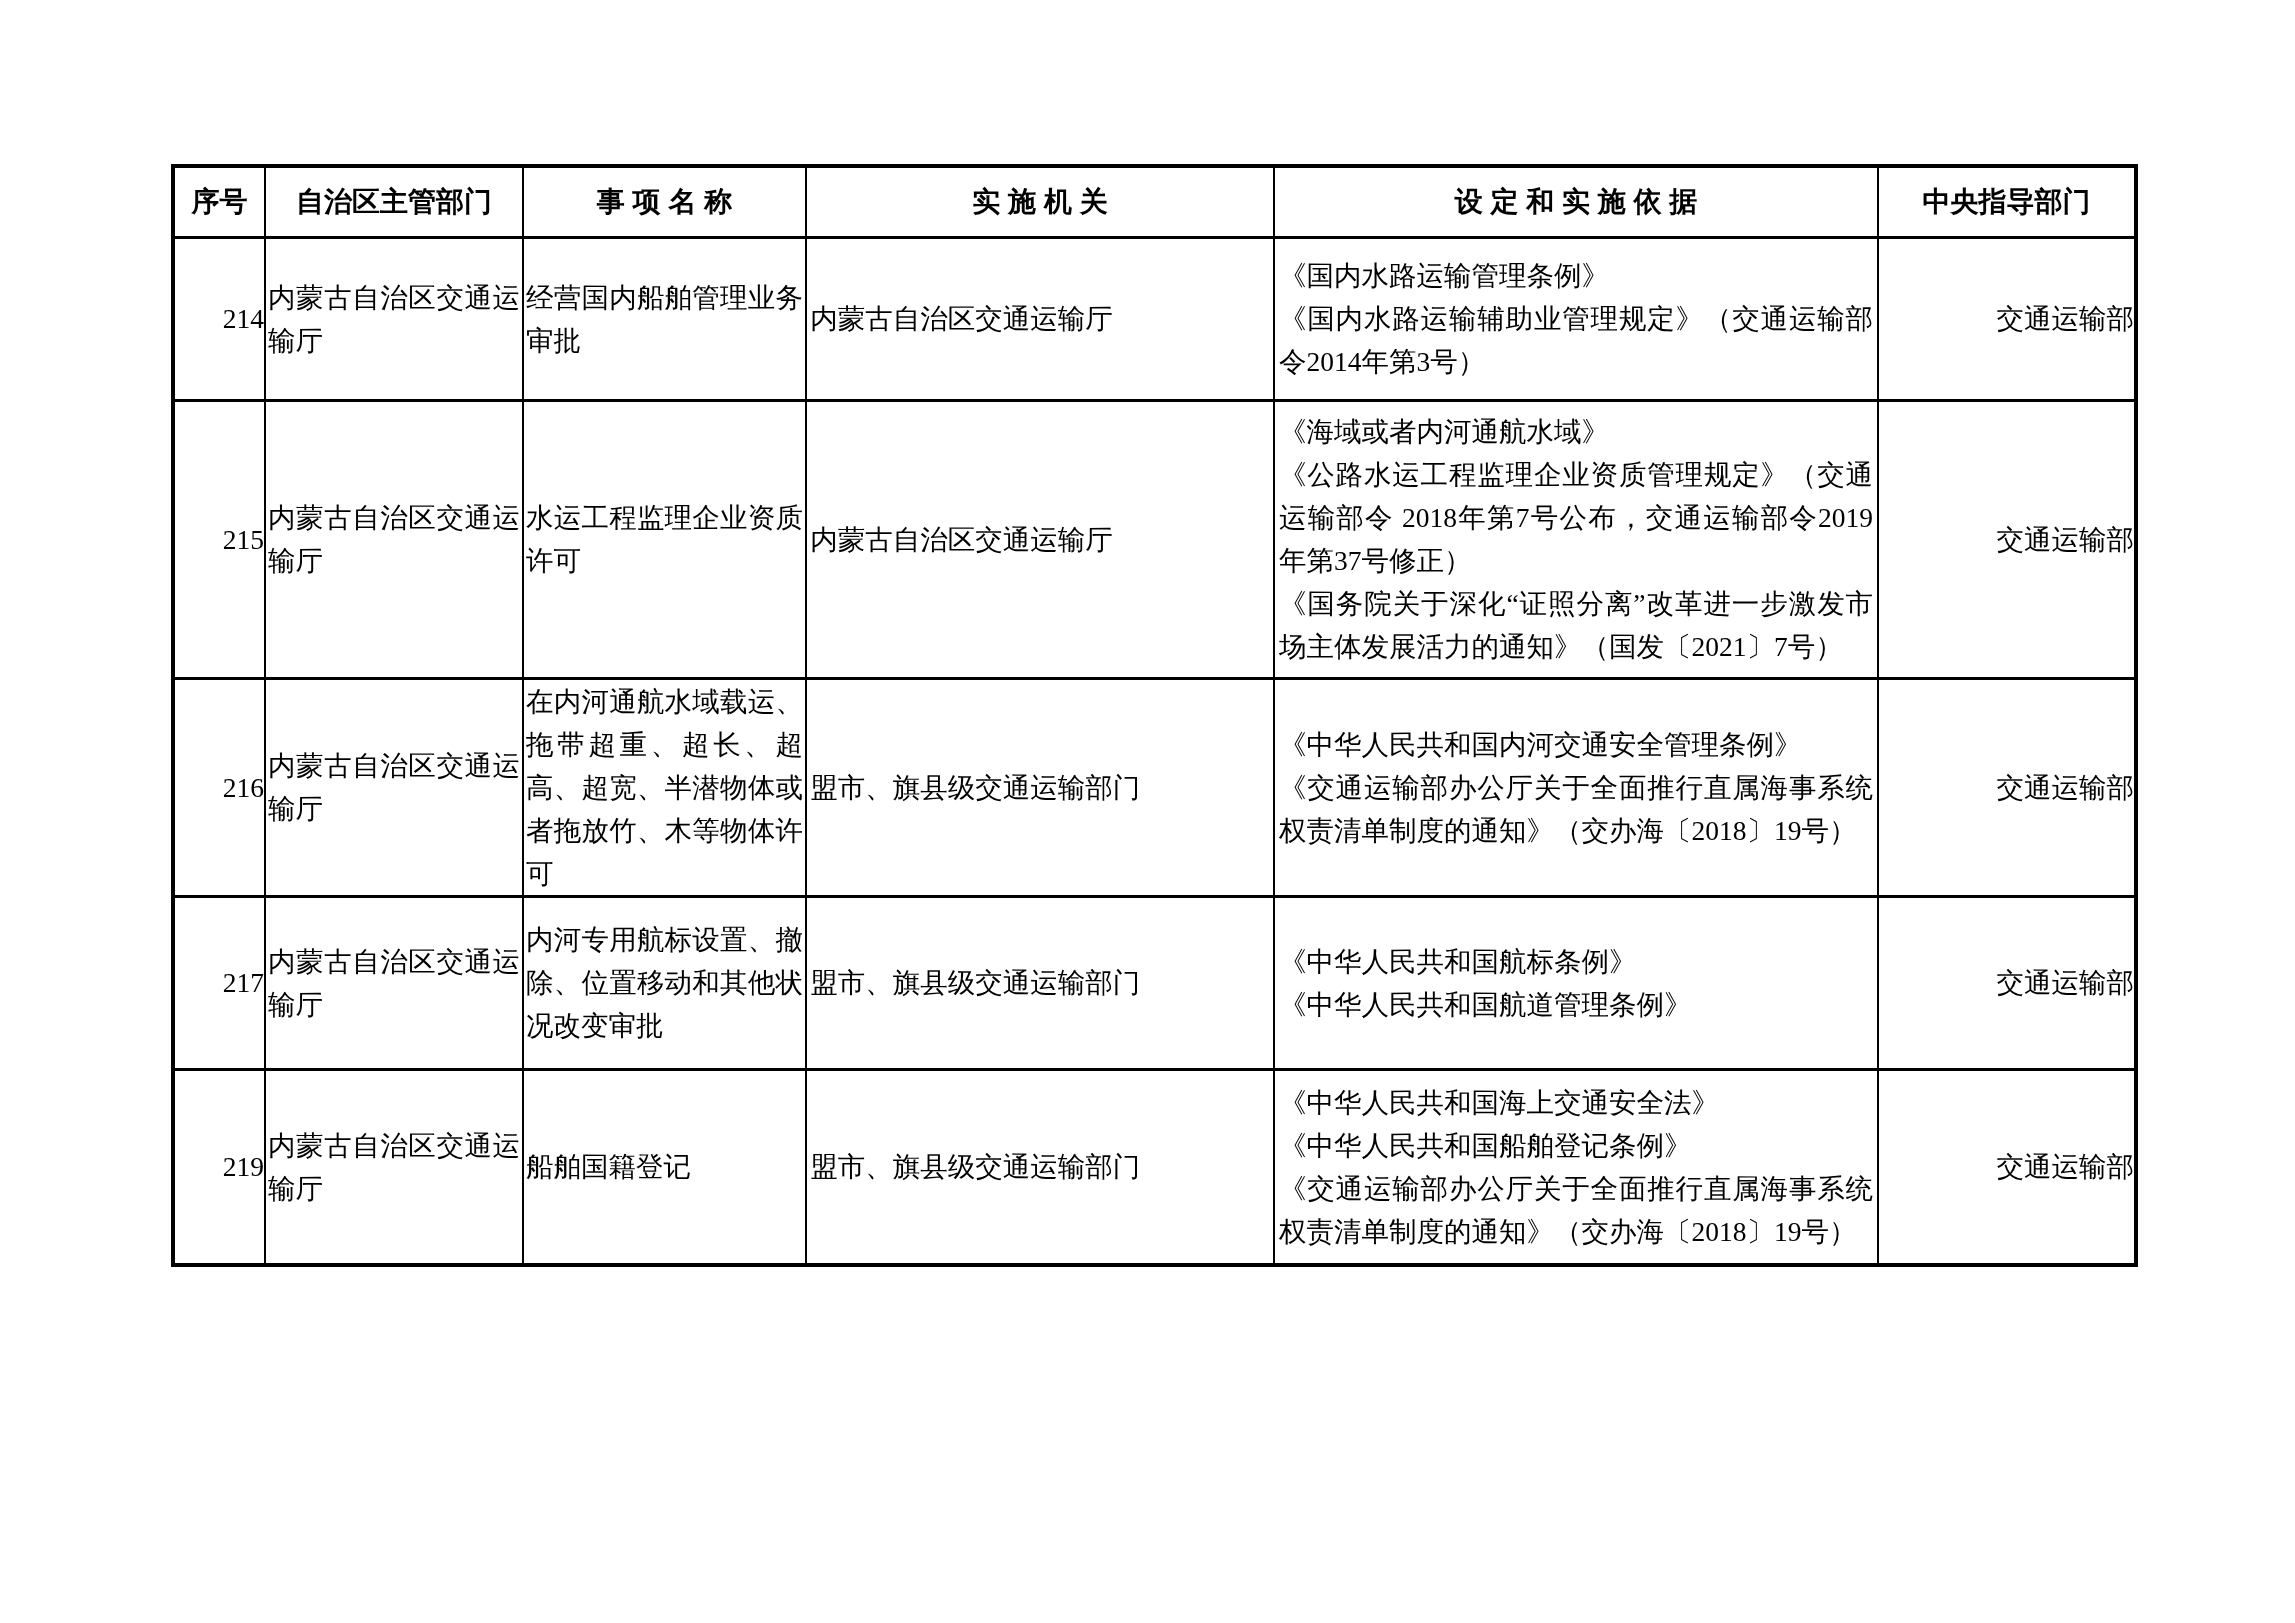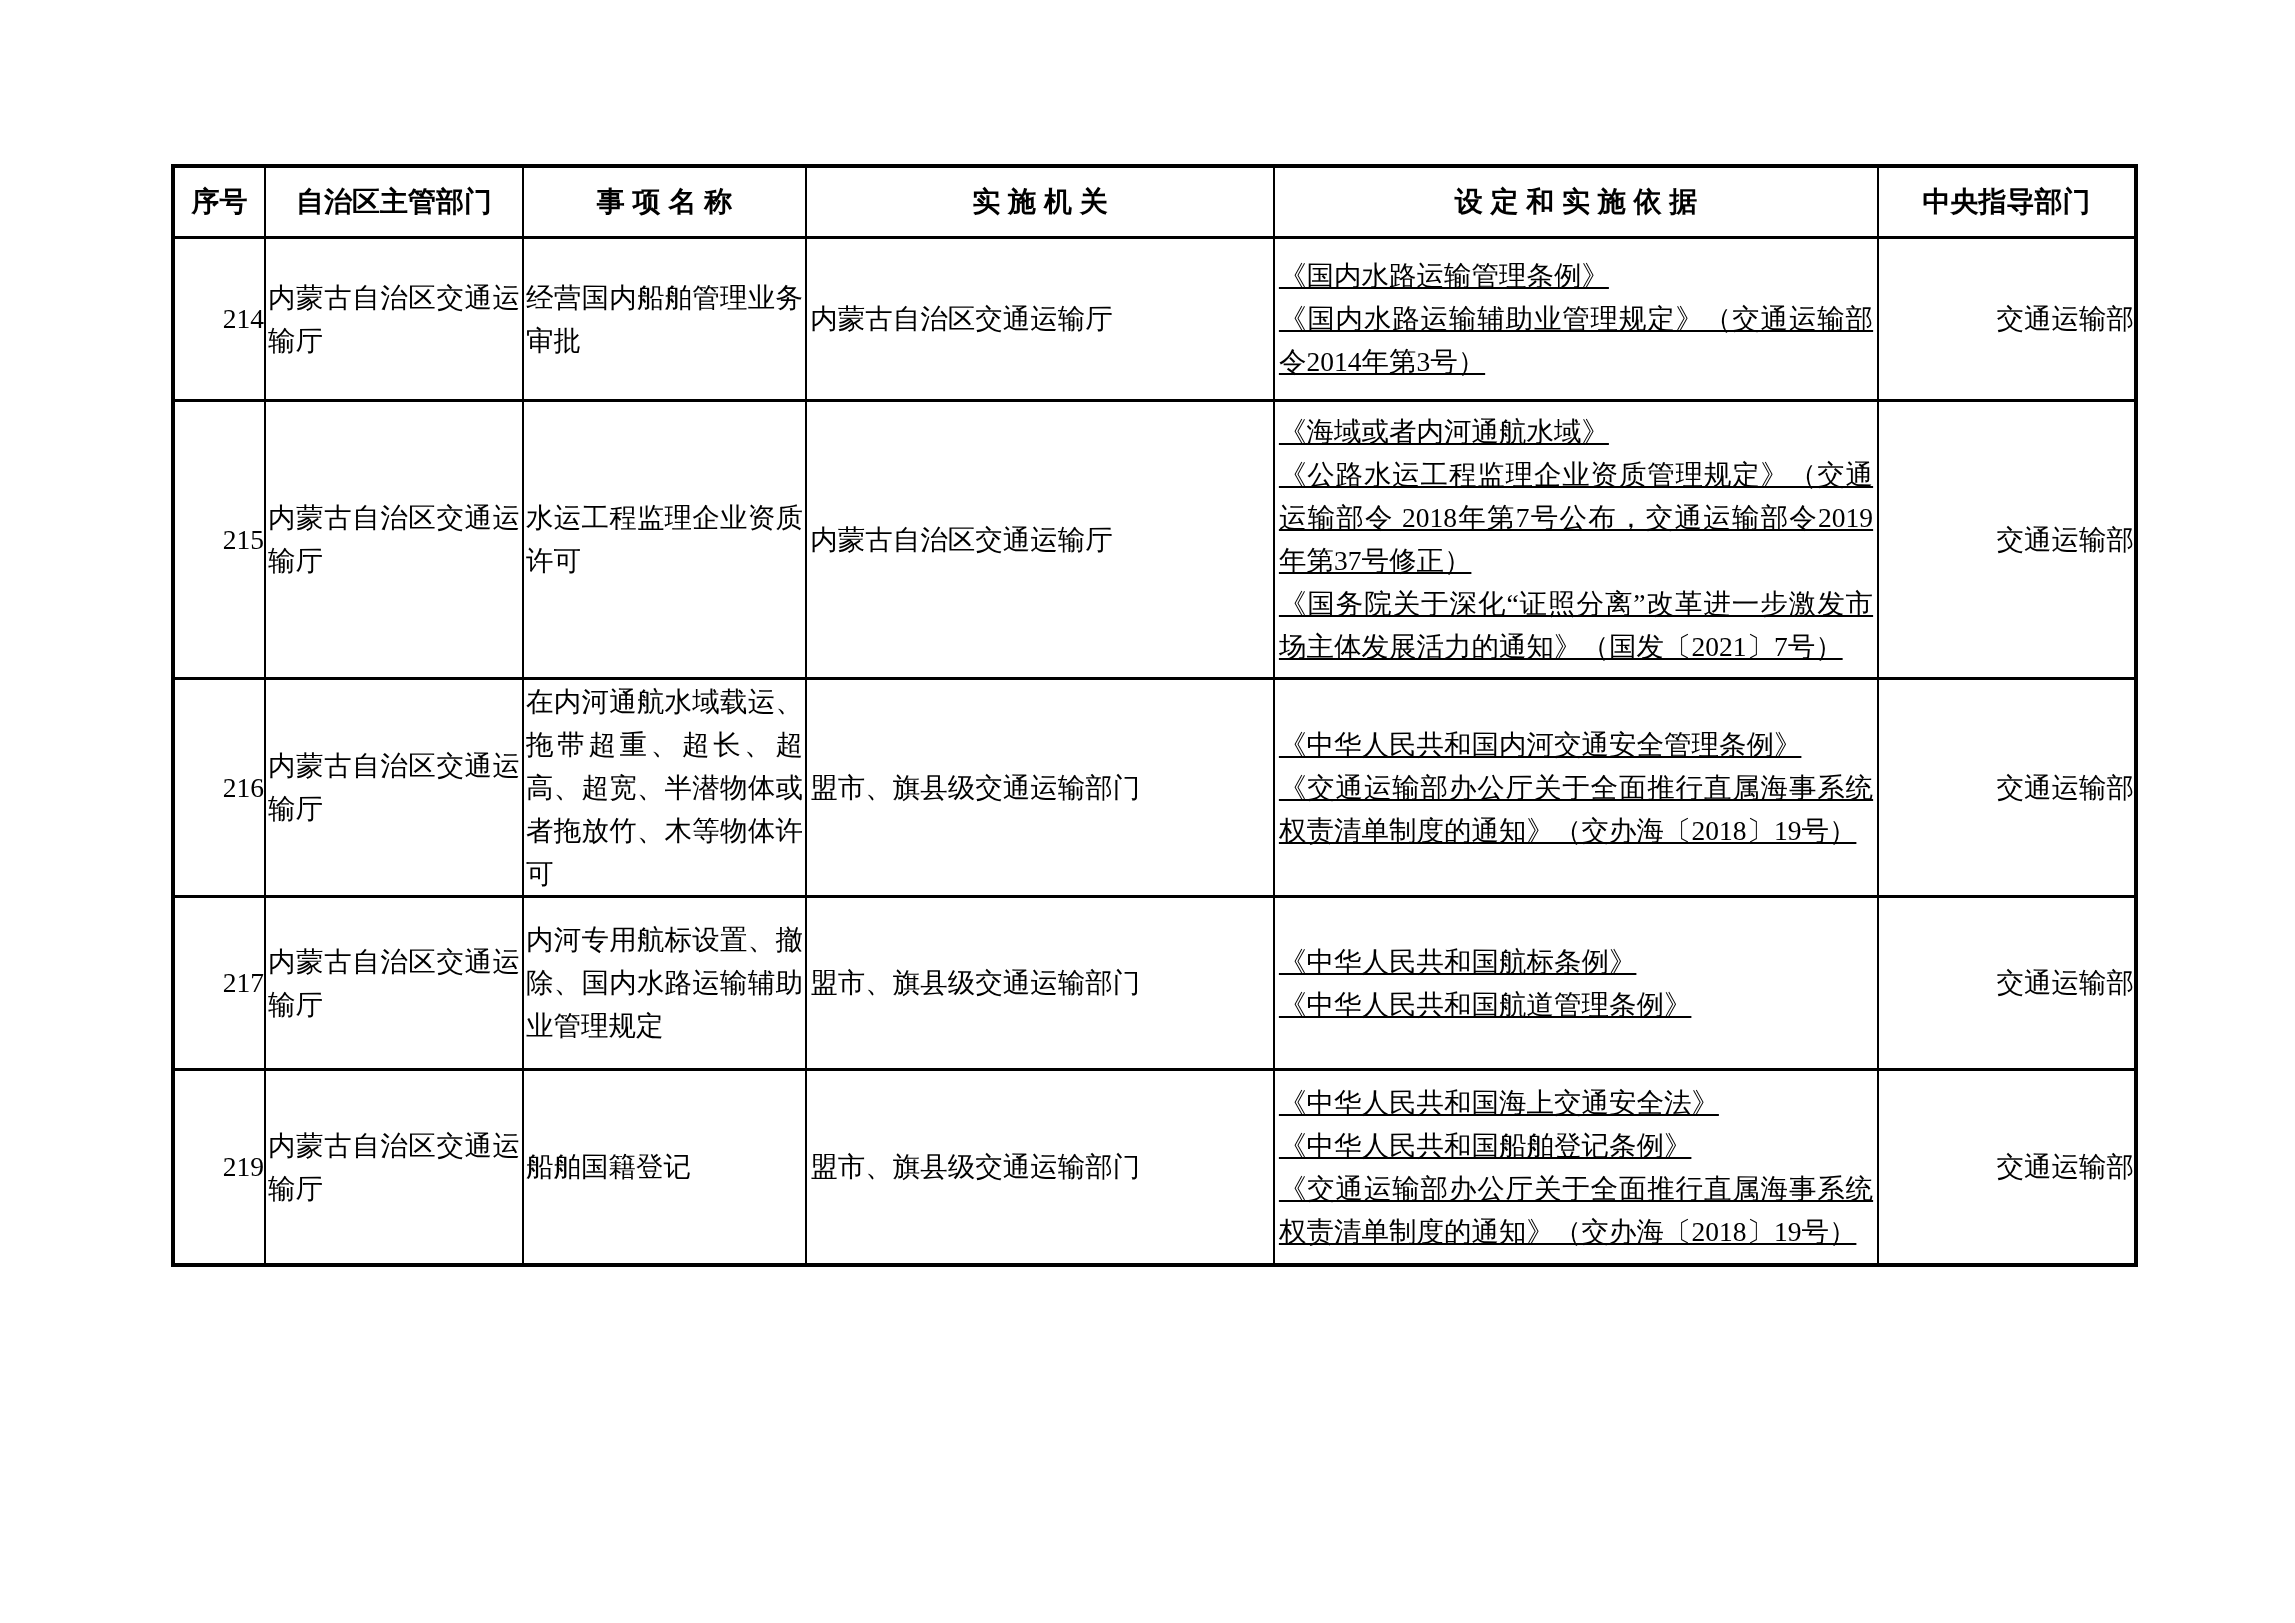--- a/index.html
+++ b/index.html
@@ -51,21 +51,20 @@
     text-justify: inter-ideograph;
     padding: 0 2px;
   }
   td.cell-agency {
     text-align: left;
   }
   td.cell-basis {
     text-align: justify;
     text-justify: inter-ideograph;
     padding: 0 3.9px;
-    text-decoration: underline;
   }
   td.cell-central {
     text-align: right;
     padding: 0;
   }
   .basis-line {
     text-align: justify;
     text-justify: inter-ideograph;
   }
   .page-footer {
@@ -135,21 +134,21 @@
         <td class="cell-basis">
           <div class="basis-line">《中华人民共和国内河交通安全管理条例》</div>
           <div class="basis-line">《交通运输部办公厅关于全面推行直属海事系统权责清单制度的通知》（交办海〔2018〕19号）</div>
           <div class="basis-line"></div>
         </td>
         <td class="cell-central">交通运输部</td>
       </tr>
       <tr style="height:173px">
         <td class="cell-no">217</td>
         <td class="cell-dept">内蒙古自治区交通运输厅</td>
-        <td class="cell-item">内河专用航标设置、撤除、国内水路运输辅助业管理规定</td>
+        <td class="cell-item">内河专用航标设置、撤除、位置移动和其他状况改变审批</td>
         <td class="cell-agency">盟市、旗县级交通运输部门</td>
         <td class="cell-basis">
           <div class="basis-line">《中华人民共和国航标条例》</div>
           <div class="basis-line">《中华人民共和国航道管理条例》</div>
           <div class="basis-line"></div>
         </td>
         <td class="cell-central">交通运输部</td>
       </tr>
       <tr style="height:196px">
         <td class="cell-no">219</td>

